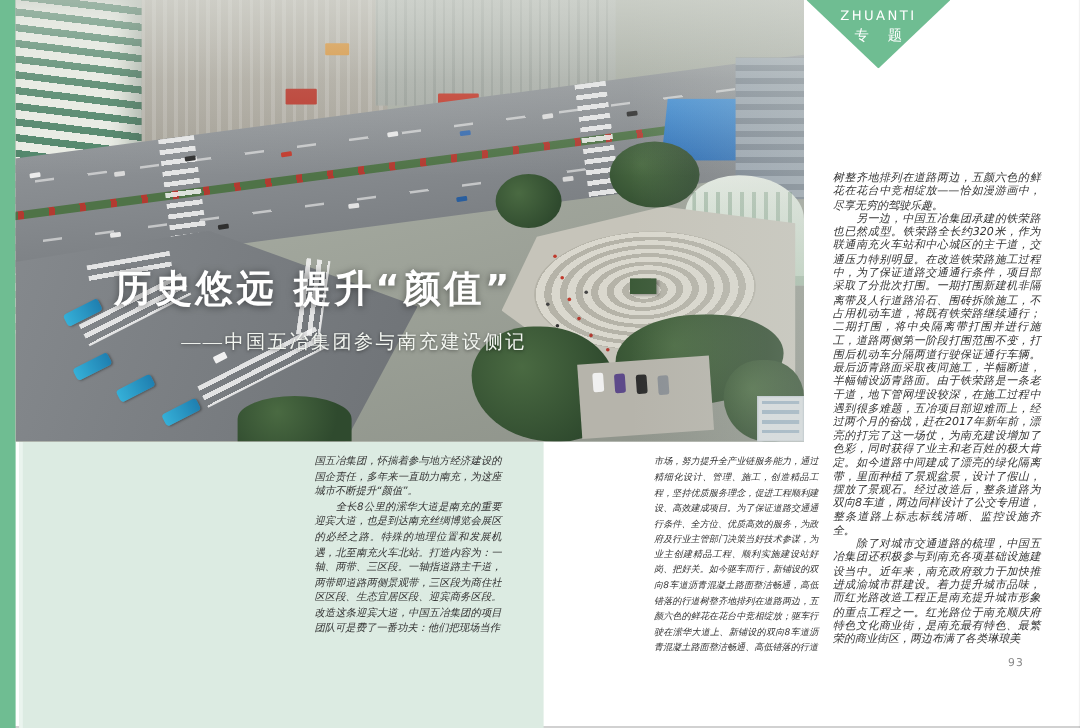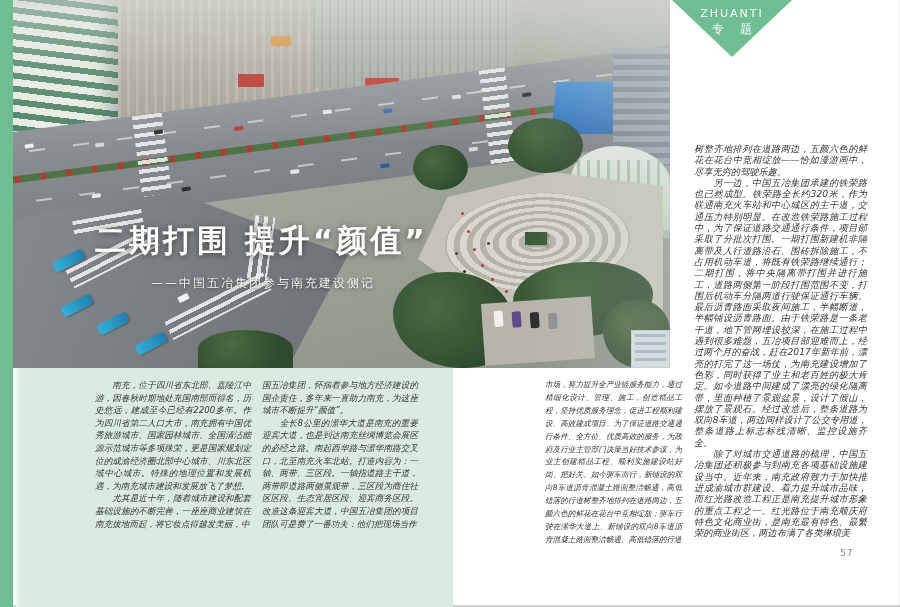--- a/index.html
+++ b/index.html
@@ -97,22 +97,22 @@
      box-shadow:inset 0 0 0 1px #c3ccd2;}
   .corner-bldg:after{content:"";position:absolute;inset:4px;
      background:repeating-linear-gradient(180deg,#9fb4c4 0 3px,transparent 3px 8px);}
   .haze{inset:0;background:
      linear-gradient(180deg,rgba(226,229,223,.55) 0%,rgba(226,229,223,.18) 18%,rgba(0,0,0,0) 40%),
      linear-gradient(270deg,rgba(212,217,212,.28) 0%,rgba(0,0,0,0) 22%);}
   
   .title-block{left:82px;top:220px;width:420px;}
   .photo-title{font-size:31px;font-weight:700;color:#ffffff;letter-spacing:3px;
      text-shadow:0 1px 6px rgba(0,0,0,.5);font-family:"DejaVu Sans",sans-serif;}
-  .photo-subtitle{margin-top:13px;margin-left:56px;font-size:12px;letter-spacing:2px;color:#f3f6f1;
-     text-shadow:0 1px 3px rgba(0,0,0,.5);}
+  .photo-subtitle{margin-top:13px;margin-left:56px;font-size:16px;letter-spacing:2px;color:#f3f6f1;
+     text-shadow:0 1px 3px rgba(0,0,0,.5);font-family:Liberation Serif, serif;}
   
   .corner-tag{left:672px;top:0;width:120px;height:57px;background:#6fbd92;
      clip-path:polygon(0 0,100% 0,50% 100%);text-align:center;color:#ffffff;}
   .tag-en{padding-top:7px;font-size:11px;letter-spacing:2px;}
   .tag-zh{margin-top:1px;padding-left:6px;font-size:12px;letter-spacing:6px;}
   
   .col{color:#343434;text-align:justify;white-space:pre-line;font-style:italic;}
   .col-1,.col-2{width:156px;font-size:8.6px;line-height:12.6px;}
   .col-1{left:95px;top:379px;}
   .col-2{left:262px;top:379px;}
@@ -179,33 +179,31 @@
     <div class="ph bus bus-4"></div>
     <div class="ph bus bus-1"></div>
     <div class="ph bus bus-2"></div>
     <div class="ph bus bus-3"></div>
     <div class="ph car-white"></div>
 
     <div class="ph corner-bldg"></div>
     <div class="ph haze"></div>
 
     <div class="ph title-block">
-      <div class="photo-title">二期打围 提升“颜值”</div>
+      <div class="photo-title">历史悠远 提升“颜值”</div>
       <div class="photo-subtitle">——中国五冶集团参与南充建设侧记</div>
     </div>
   </div>
 
   <div class="abs corner-tag">
     <div class="tag-en">ZHUANTI</div>
     <div class="tag-zh">专 题</div>
   </div>
 
-  <div class="abs col col-1">　　南充，位于四川省东北部、嘉陵江中游，因春秋时期地处充国南部而得名，历史悠远，建成至今已经有2200多年。作为四川省第二人口大市，南充拥有中国优秀旅游城市、国家园林城市、全国清洁能源示范城市等多项殊荣，更是国家规划定位的成渝经济圈北部中心城市、川东北区域中心城市。特殊的地理位置和发展机遇，为南充城市建设和发展放飞了梦想。
-　　尤其是近十年，随着城市建设和配套基础设施的不断完善，一座座商业建筑在南充拔地而起，将它妆点得越发美丽，中</div>
   <div class="abs col col-2">国五冶集团，怀揣着参与地方经济建设的国企责任，多年来一直助力南充，为这座城市不断提升“颜值”。
-　　全长8公里的潆华大道是南充的重要迎宾大道，也是到达南充丝绸博览会展区的必经之路。南起西华路与潆华南路交叉口，北至南充火车北站。打造内容为：一轴、两带、三区段。一轴指道路主干道，两带即道路两侧景观带，三区段为商住社区区段、生态宜居区段、迎宾商务区段。改造这条迎宾大道，中国五冶集团的项目团队可是费了一番功夫：他们把现场当作</div>
+　　全长8公里的潆华大道是南充的重要迎宾大道，也是到达南充丝绸博览会展区的必经之路。特殊的地理位置和发展机遇，北至南充火车北站。打造内容为：一轴、两带、三区段。一轴指道路主干道，两带即道路两侧景观带，三区段为商住社区区段、生态宜居区段、迎宾商务区段。改造这条迎宾大道，中国五冶集团的项目团队可是费了一番功夫：他们把现场当作</div>
   <div class="abs col col-3">市场，努力提升全产业链服务能力，通过精细化设计、管理、施工，创造精品工程，坚持优质服务理念，促进工程顺利建设、高效建成项目。为了保证道路交通通行条件、全方位、优质高效的服务，为政府及行业主管部门决策当好技术参谋，为业主创建精品工程、顺利实施建设站好岗、把好关。如今驱车而行，新铺设的双向8车道沥青混凝土路面整洁畅通，高低错落的行道树整齐地排列在道路两边，五颜六色的鲜花在花台中竞相绽放；驱车行驶在潆华大道上、新铺设的双向8车道沥青混凝土路面整洁畅通、高低错落的行道</div>
   <div class="abs col col-4">树整齐地排列在道路两边，五颜六色的鲜花在花台中竞相绽放——恰如漫游画中，尽享无穷的驾驶乐趣。
 　　另一边，中国五冶集团承建的铁荣路也已然成型。铁荣路全长约320米，作为联通南充火车站和中心城区的主干道，交通压力特别明显。在改造铁荣路施工过程中，为了保证道路交通通行条件，项目部采取了分批次打围。一期打围新建机非隔离带及人行道路沿石、围砖拆除施工，不占用机动车道，将既有铁荣路继续通行；二期打围，将中央隔离带打围并进行施工，道路两侧第一阶段打围范围不变，打围后机动车分隔两道行驶保证通行车辆。最后沥青路面采取夜间施工，半幅断道，半幅铺设沥青路面。由于铁荣路是一条老干道，地下管网埋设较深，在施工过程中遇到很多难题，五冶项目部迎难而上，经过两个月的奋战，赶在2017年新年前，漂亮的打完了这一场仗，为南充建设增加了色彩，同时获得了业主和老百姓的极大肯定。如今道路中间建成了漂亮的绿化隔离带，里面种植了景观盆景，设计了假山，摆放了景观石。经过改造后，整条道路为双向8车道，两边同样设计了公交专用道，整条道路上标志标线清晰、监控设施齐全。
 　　除了对城市交通道路的梳理，中国五冶集团还积极参与到南充各项基础设施建设当中。近年来，南充政府致力于加快推进成渝城市群建设。着力提升城市品味，而红光路改造工程正是南充提升城市形象的重点工程之一。红光路位于南充顺庆府特色文化商业街，是南充最有特色、最繁荣的商业街区，两边布满了各类琳琅美</div>
 
-  <div class="abs page-number">57</div>
+  <div class="abs page-number">93</div>
 </div>
 
 </body></html>

